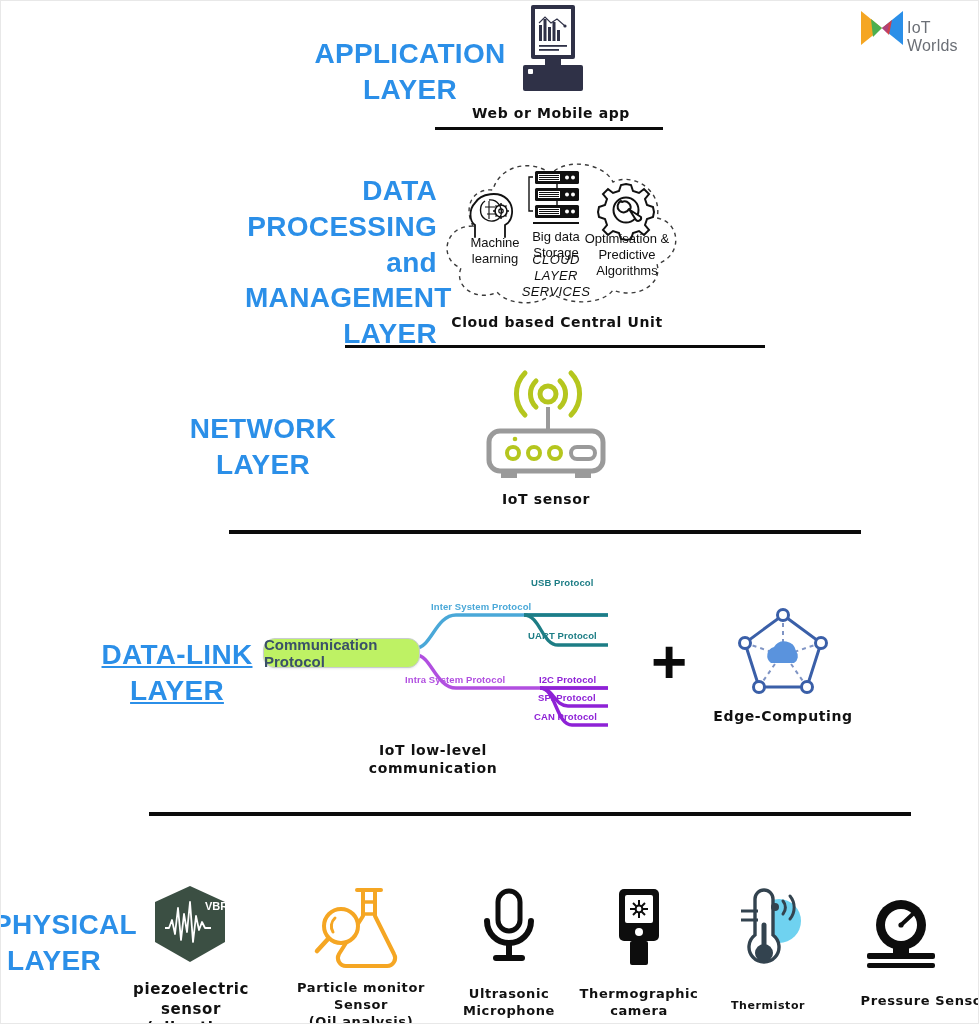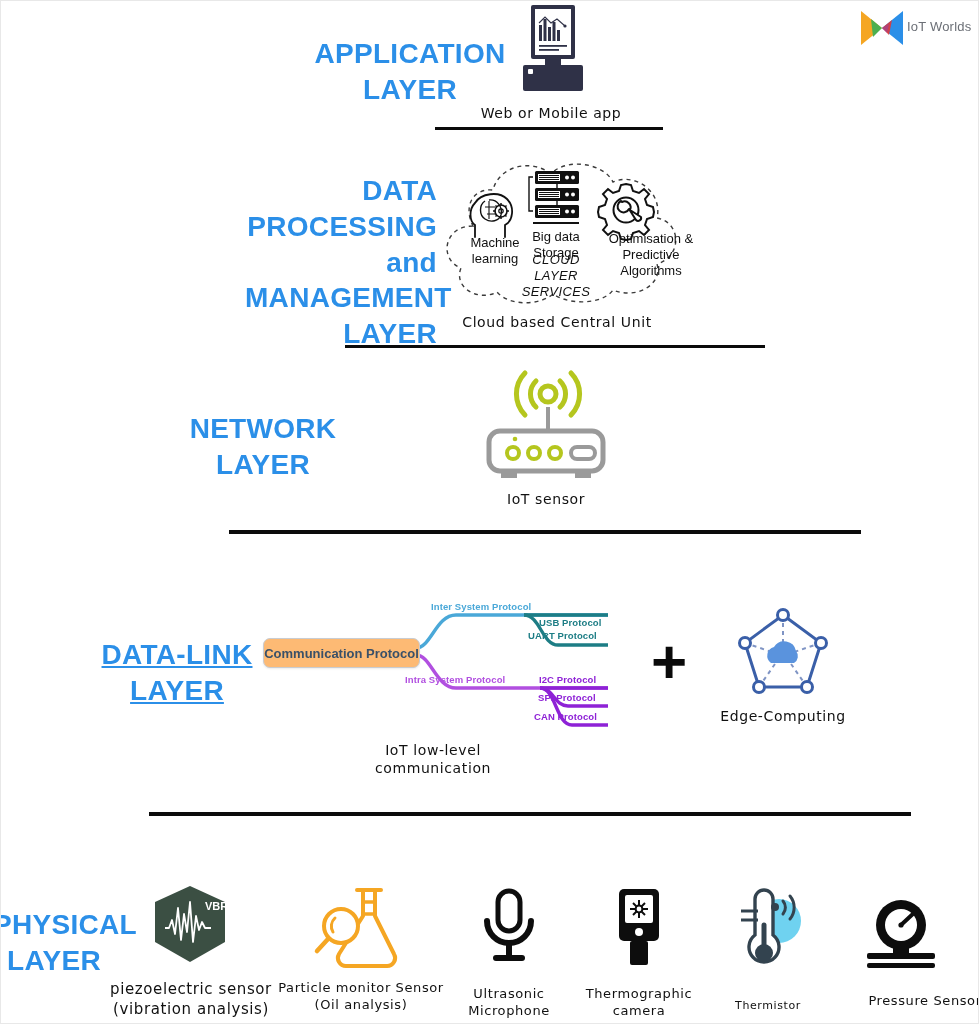--- a/index.html
+++ b/index.html
@@ -20,21 +20,21 @@
     font-size:28px;
     line-height:1.28;
     text-align:center;
     letter-spacing:.3px;
     white-space:pre-line;
   }
   
   .caption{
     position:absolute;
     font-family:"DejaVu Sans", sans-serif;
-    font-weight:normal;
+    font-weight:bold;
     color:#111;
     font-size:14px;
     text-align:center;
     line-height:1.3;
     letter-spacing:.6px;
     white-space:pre-line;
   }
   .divider{position:absolute;background:#0b0b0b;}
   svg{display:block;overflow:visible;}
   
@@ -42,33 +42,33 @@
     position:absolute;
     font-family:"Liberation Sans", sans-serif;
     font-weight:bold;
     font-size:9.5px;
     letter-spacing:.1px;
     white-space:nowrap;
   }
   .mm-box{
     position:absolute;
     border:1px solid #c9ccd1;
-    border-radius:7px;
-    background:#fdba74;
+    border-radius:12px;
+    background:#bef264;
     color:#3a5068;
     font-family:"Liberation Sans", sans-serif;
     font-weight:bold;
-    font-size:13px;
+    font-size:15px;
     display:flex;align-items:center;justify-content:center;
     box-shadow:0 1px 2px rgba(0,0,0,.08);
   }
   .logo-text{
     position:absolute;
     font-family:"Liberation Sans", sans-serif;
-    font-size:13px;
+    font-size:16px;
     color:#6b6f76;
     letter-spacing:.2px;
   }
   .plus-sign{
     position:absolute;
     font-family:"Liberation Sans", sans-serif;
     font-weight:bold;
     font-size:62px;
     color:#0a0a0a;
     line-height:1;
@@ -213,21 +213,21 @@
 LAYER
 SERVICES</div>
 
 <div class="abs" style="left:596px;top:180px;width:58px;height:58px;">
   <svg width="58" height="58" viewBox="0 0 58 58">
     <path d="M29 3 l5 1 2 6 6 2 5-4 5 5 -4 5 2 6 6 2 1 5 -1 5 -6 2 -2 6 4 5 -5 5 -5-4 -6 2 -2 6 -5 1 -5-1 -2-6 -6-2 -5 4 -5-5 4-5 -2-6 -6-2 -1-5 1-5 6-2 2-6 -4-5 5-5 5 4 6-2 2-6 z" fill="none" stroke="#111" stroke-width="2"></path>
     <circle cx="29" cy="29" r="12.5" fill="none" stroke="#111" stroke-width="2"></circle>
     <path d="M24 20 a6 6 0 1 0 8 8 l7 11 a3 3 0 0 0 5-3 l-11-7 a6 6 0 0 0-8-8 z" fill="#fff" stroke="#111" stroke-width="2" stroke-linejoin="round"></path>
   </svg>
 </div>
-<div class="cloud-word" style="left:582px;top:230px;width:88px;margin-left:24px;">Optimisation &amp;
+<div class="cloud-word" style="left:582px;top:230px;width:88px;">Optimisation &amp;
 Predictive
 Algorithms</div>
 
 <div class="caption" style="left:420px;top:312px;width:272px;">Cloud based Central Unit</div>
 <div class="divider" style="left:344px;top:344px;width:420px;height:3px;"></div>
 
 <div class="layer-title" style="left:166px;top:410px;width:192px;">NETWORK
 LAYER</div>
 
 <div class="abs" style="left:480px;top:372px;width:130px;height:112px;">
@@ -272,21 +272,21 @@
     <path d="M160 62 C175 62 180 95 200 95 L352 95" fill="none" stroke="#b14fe0" stroke-width="3.4"></path>
     <path d="M284 95 C298 95 298 113 312 113 L352 113" fill="none" stroke="#8e22d6" stroke-width="3.4"></path>
     <path d="M284 95 C300 95 300 132 316 132 L352 132" fill="none" stroke="#8e22d6" stroke-width="3.4"></path>
     <path d="M284 95 L352 95" fill="none" stroke="#8e22d6" stroke-width="3.4"></path>
   </svg>
 </div>
 
 <div class="mm-box" style="left:262px;top:637px;width:155px;height:28px;">Communication Protocol</div>
 
 <div class="mm-label" style="left:398px;top:600px;color:#4aa8d8;margin-left:32px;">Inter System Protocol</div>
-<div class="mm-label" style="left:530px;top:616px;color:#1d7d85;margin-left:8px;">USB Protocol</div>
+<div class="mm-label" style="left:530px;top:576px;color:#1d7d85;">USB Protocol</div>
 <div class="mm-label" style="left:527px;top:629px;color:#1d7d85;">UART Protocol</div>
 
 <div class="mm-label" style="left:404px;top:673px;color:#b14fe0;">Intra System Protocol</div>
 <div class="mm-label" style="left:538px;top:673px;color:#8e22d6;">I2C Protocol</div>
 <div class="mm-label" style="left:537px;top:691px;color:#8e22d6;">SPI Protocol</div>
 <div class="mm-label" style="left:533px;top:710px;color:#8e22d6;">CAN Protocol</div>
 
 <div class="caption" style="left:332px;top:740px;width:200px;">IoT low-level communication</div>
 
 <div class="plus-sign" style="left:650px;top:630px;">+</div>

